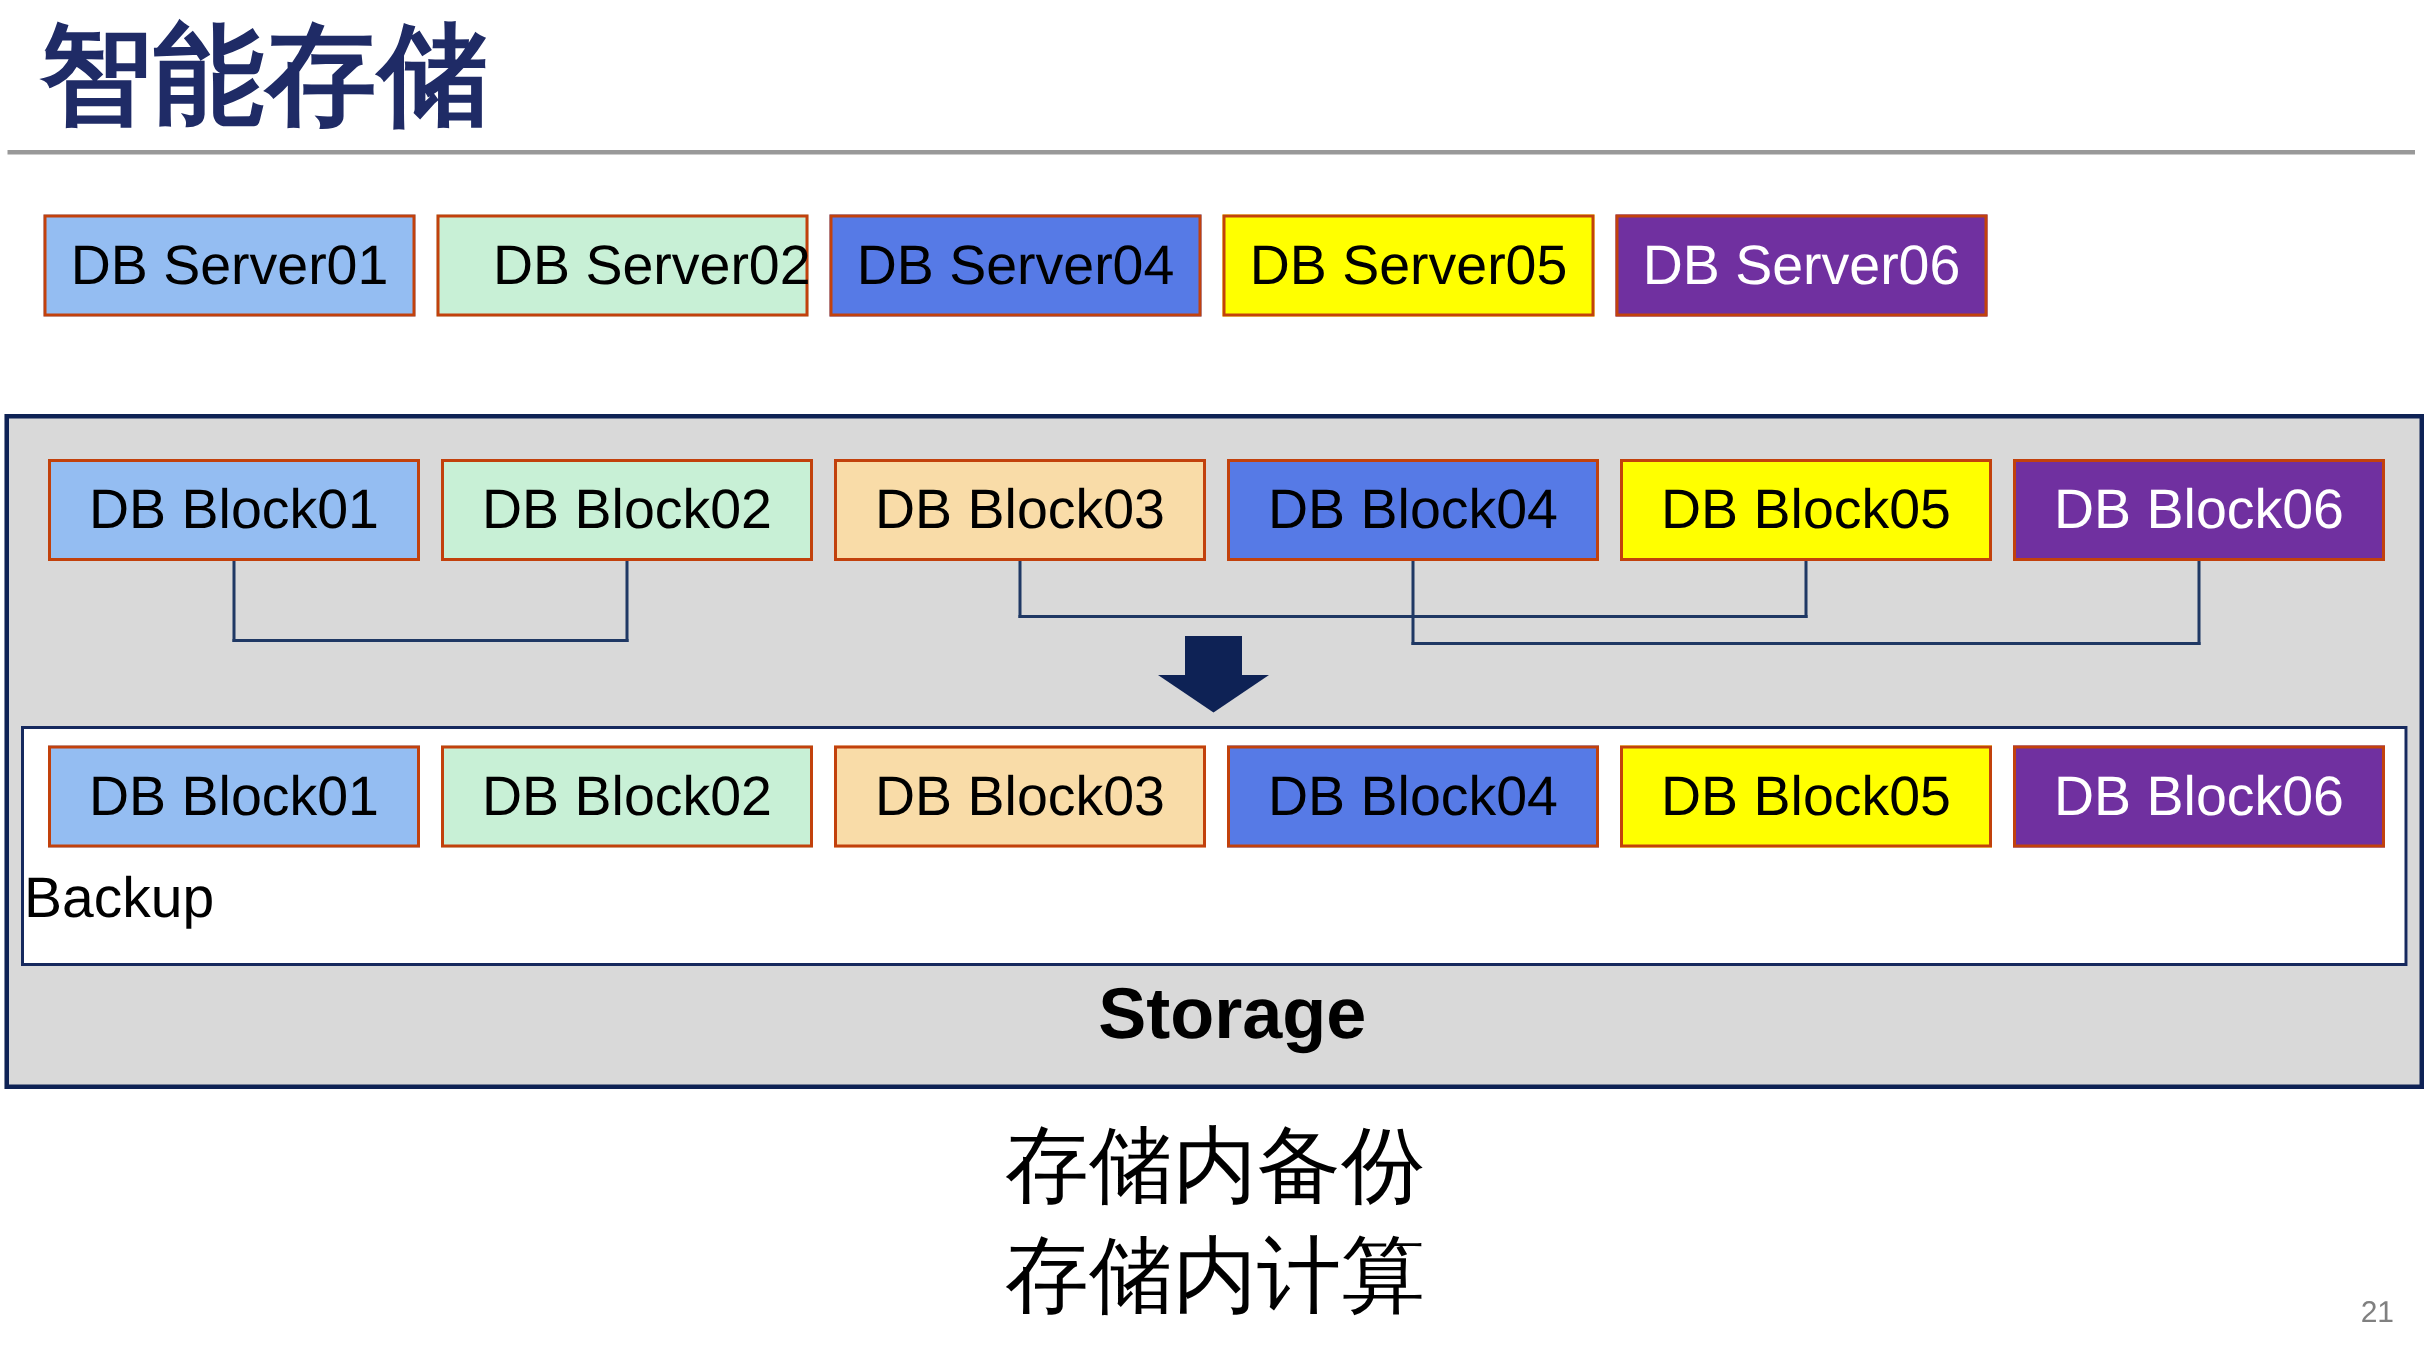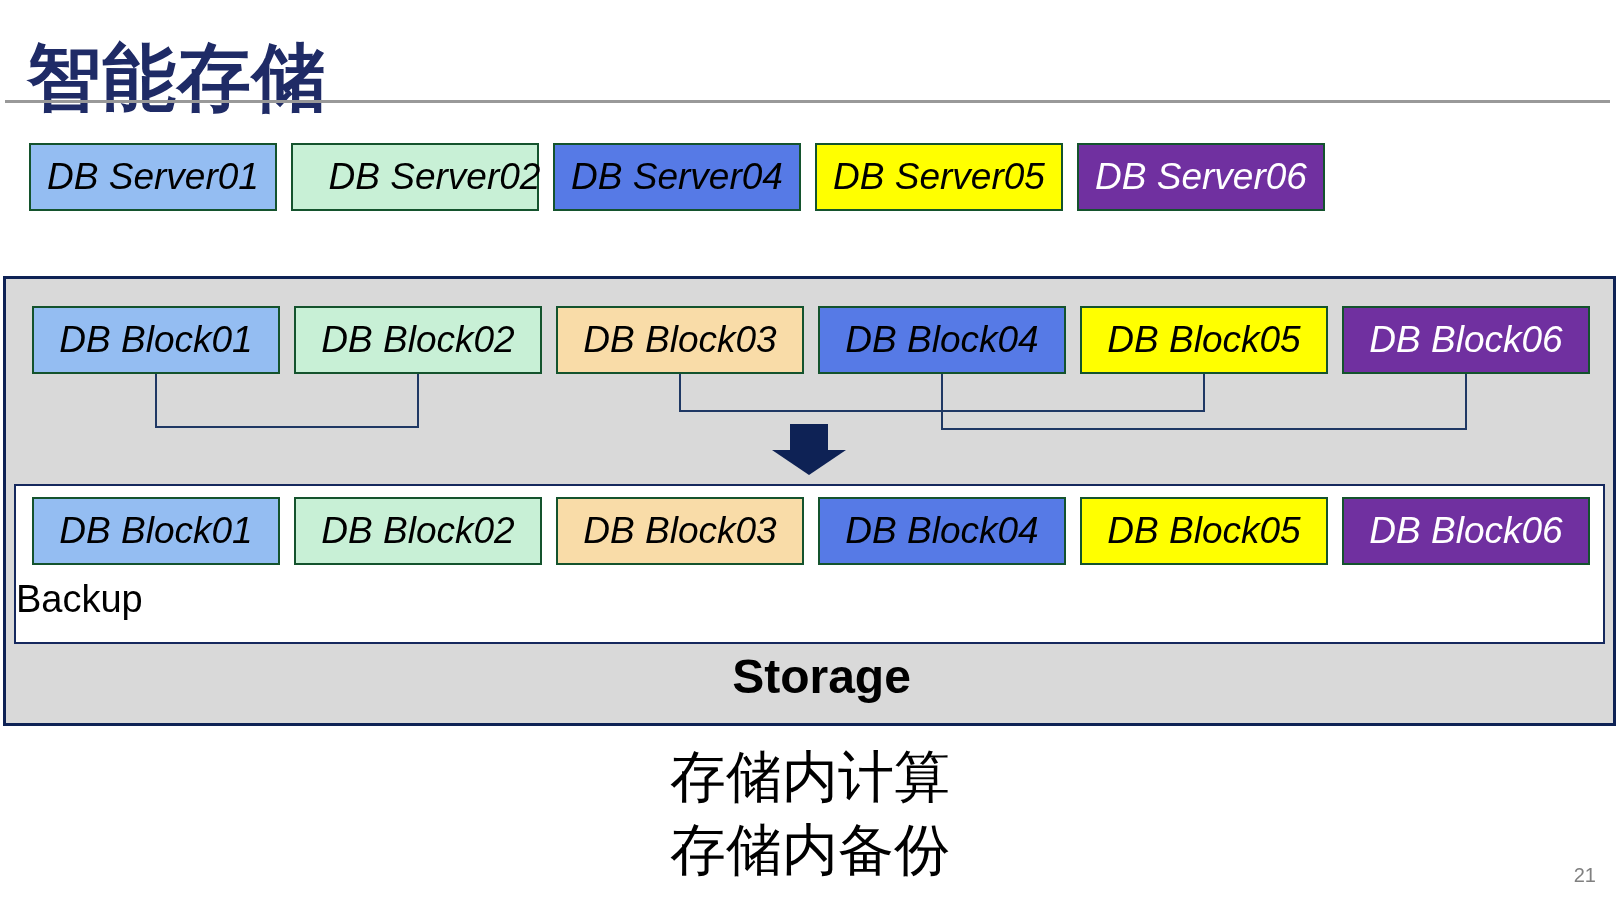--- a/index.html
+++ b/index.html
@@ -3,29 +3,29 @@
 <meta charset="utf-8">
 <style>
   html,body{margin:0;padding:0;background:#fff;}
   #slide{
     position:relative;width:1620px;height:910px;background:#ffffff;
     font-family:"Liberation Sans","DejaVu Sans",sans-serif;overflow:hidden;
   }
   
   .title{
     position:absolute;left:27px;top:2px;font-size:74px;font-weight:bold;
-    color:#1F2B66;letter-spacing:1px;line-height:96px;white-space:nowrap;margin-top:28px;
+    color:#1F2B66;letter-spacing:1px;line-height:96px;white-space:nowrap;
   }
   .title-rule{position:absolute;left:5px;top:100px;width:1605px;height:3px;background:#999999;}
   
   .box-row{position:absolute;display:flex;gap:14px;}
   .box{
-    width:248px;height:68px;box-sizing:border-box;border:2px solid #14532d;
+    width:248px;height:68px;box-sizing:border-box;border:2px solid #c2410c;
     display:flex;align-items:center;justify-content:center;
-    font-size:37px;color:#000;white-space:nowrap;font-style:italic;
+    font-size:37px;color:#000;white-space:nowrap;
   }
   .server-row{left:29px;top:143px;}
   
   .storage-box{
     position:absolute;left:3px;top:276px;width:1613px;height:450px;
     box-sizing:border-box;background:#D9D9D9;border:3px solid #0E2255;
   }
   .block-row-top{left:26px;top:27px;}
   
   .cline{position:absolute;background:#1F3864;}
@@ -114,18 +114,18 @@
           <div class="box" style="background: rgb(255, 255, 0); color: rgb(0, 0, 0);">DB Block05</div>
           <div class="box" style="background: rgb(112, 48, 160); color: rgb(255, 255, 255);">DB Block06</div>
         </div>
       <div class="backup-label">Backup</div>
     </div>
 
     <div class="storage-label">Storage</div>
   </div>
 
   <div class="caption">
+    <div>存储内备份</div>
     <div>存储内计算</div>
-    <div>存储内备份</div>
   </div>
 
   <div class="page-number">21</div>
 </div>
 
 </body></html>

